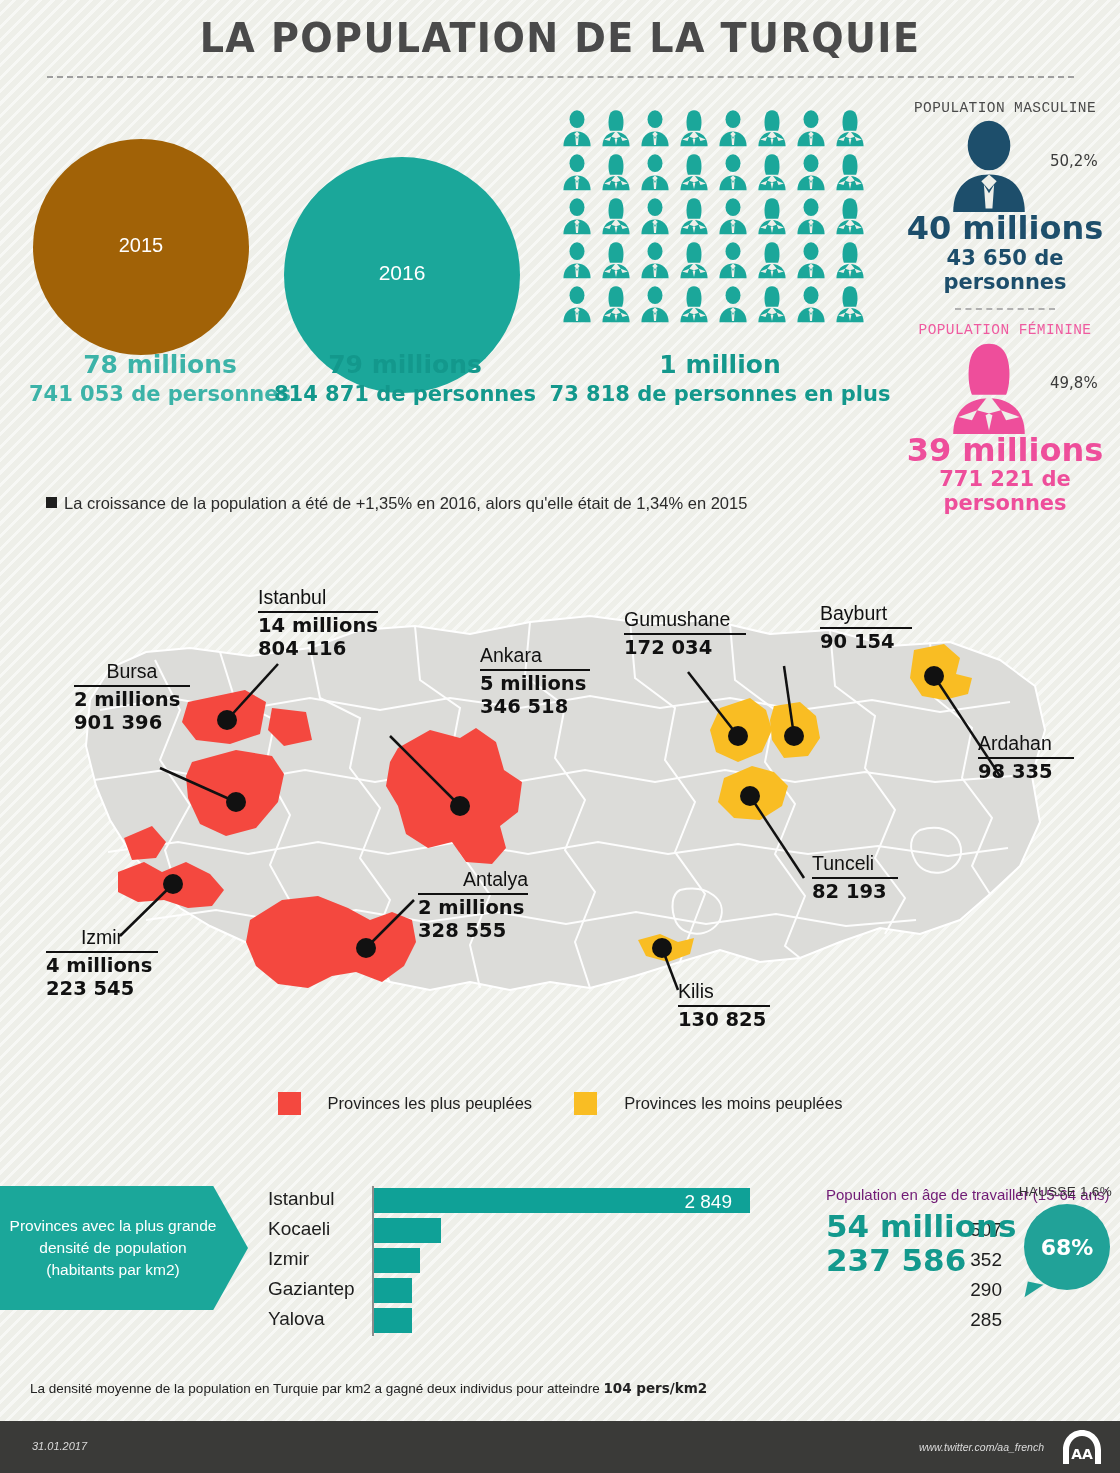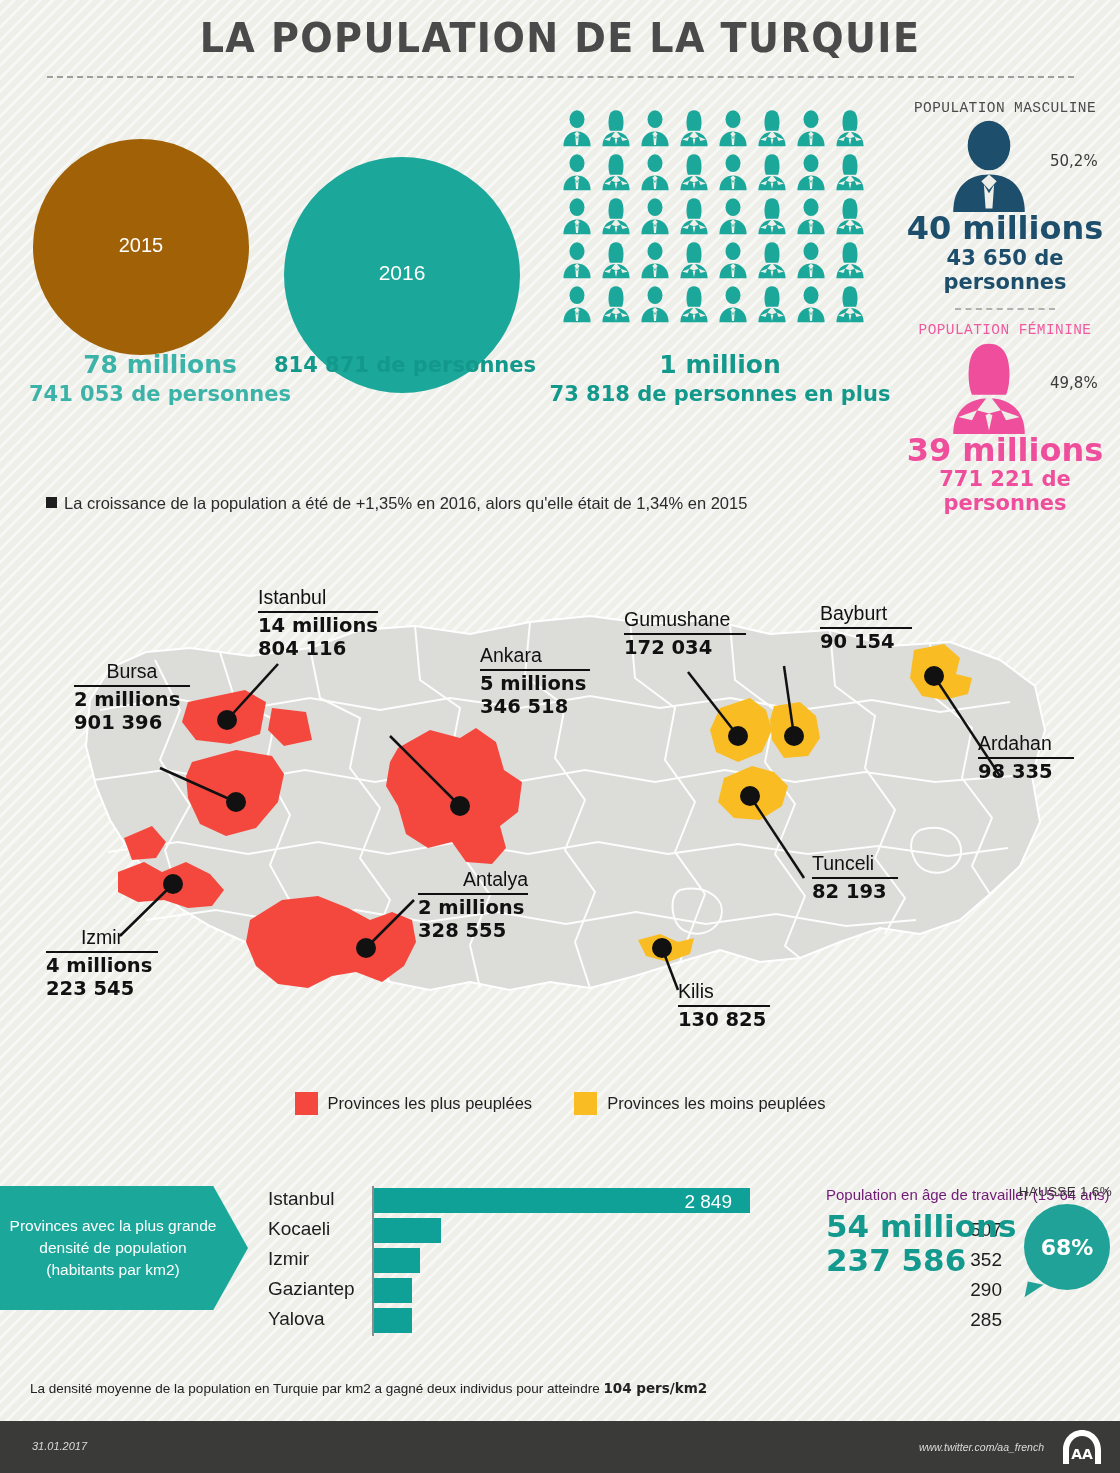--- a/index.html
+++ b/index.html
@@ -104,21 +104,21 @@
     font-size:19.5px; line-height:1.16; white-space:nowrap;
   }
 
   
   #map-legend{
     position:absolute; left:0; top:1092px; width:1120px;
     display:flex; justify-content:center; align-items:center; gap:16px;
     font-size:16.5px; color:#1f1f1f;
   }
   #map-legend .sw{ width:23px; height:23px; display:inline-block; }
-  #map-legend .li{ display:flex; align-items:center; gap:10px; }
+  #map-legend .li{ display:flex; align-items:center; gap:27px; }
   #map-legend .li+.li{ margin-left:26px; }
 
   
   #density-tag{
     position:absolute; left:0px; top:1186px; width:248px; height:124px;
     background:#1ba79a; color:#fff; display:flex; align-items:center;
     justify-content:center; text-align:center; font-size:15.5px; line-height:1.42;
     clip-path:polygon(0 0, 86% 0, 100% 50%, 86% 100%, 0 100%);
     padding:0 30px 0 8px;
   }
@@ -197,20 +197,21 @@
   </div>
   <div class="circ" id="circle-2016">
     <span>2016</span>
   </div>
 
   <div class="stat-block" id="stat-2015">
     <div class="stat-big">78 millions</div>
     <div class="stat-sub">741 053 de personnes</div>
   </div>
   <div class="stat-block" id="stat-2016">
+    <div class="stat-big">79 millions</div>
     <div class="stat-sub">814 871 de personnes</div>
   </div>
   <div class="stat-block" id="stat-growth">
     <div class="stat-big">1 million</div>
     <div class="stat-sub">73 818 de personnes en plus</div>
   </div>
 
   <div id="people-grid">
       <div>
         <svg viewBox="0 0 100 108">

